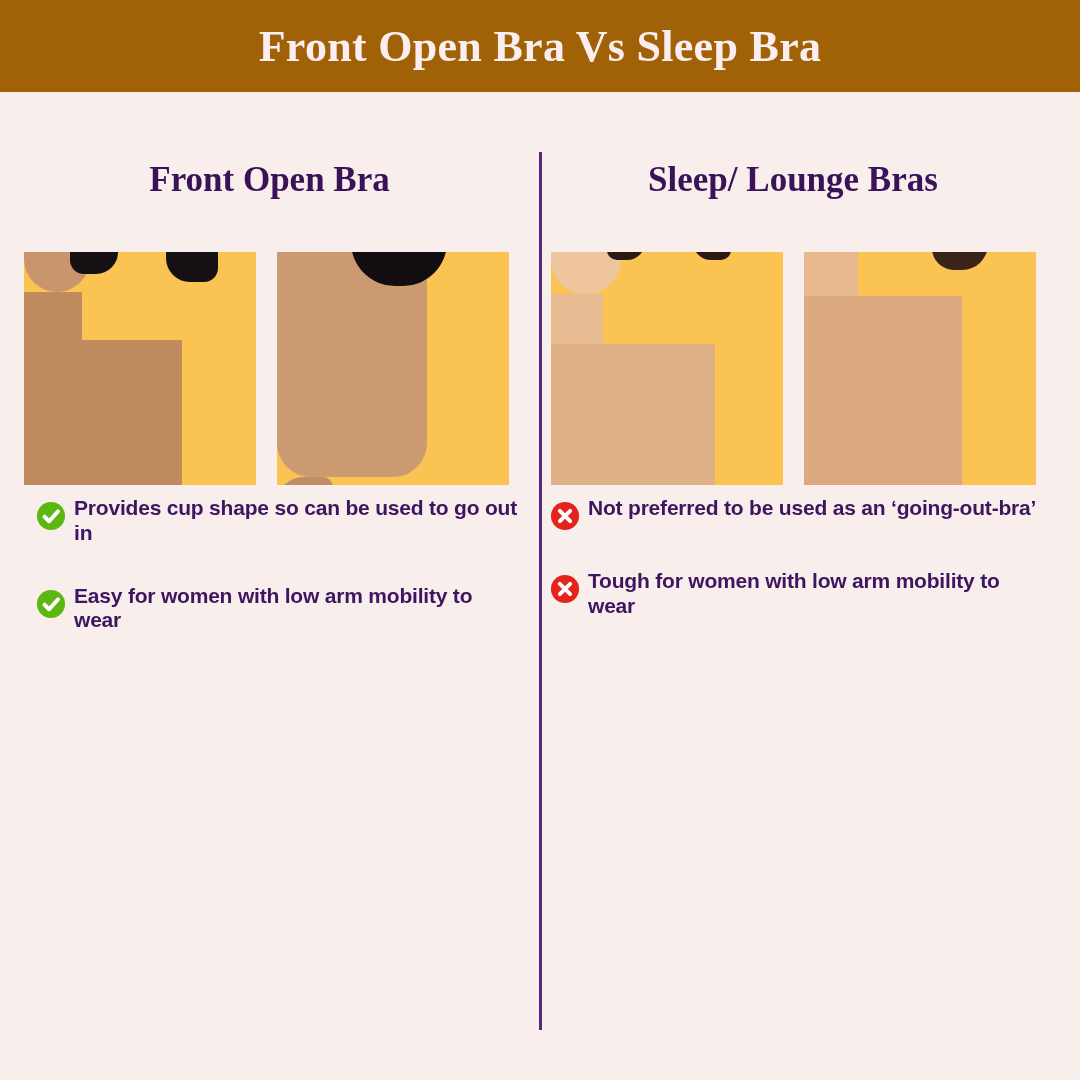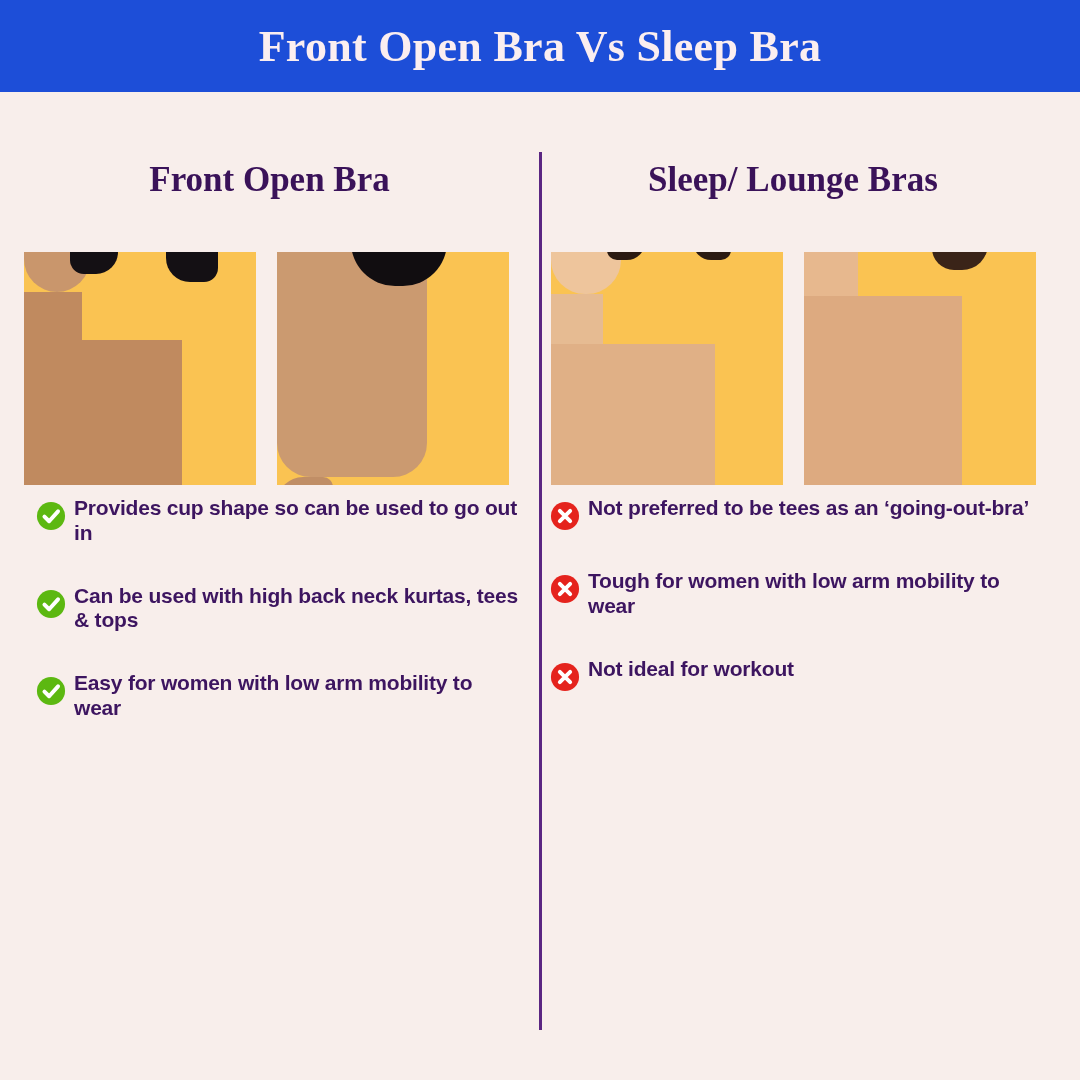--- a/index.html
+++ b/index.html
@@ -10,21 +10,21 @@
     background: #f8eeeb;
     font-family: "Liberation Sans", sans-serif;
     overflow: hidden;
     position: relative;
   }
 
   
   .header-bar {
     width: 1080px;
     height: 92px;
-    background: #1d4ed8;
+    background: #a16207;
     display: flex;
     align-items: center;
     justify-content: center;
   }
   .header-title {
     font-family: "Liberation Serif", serif;
     font-weight: 700;
     font-size: 44px;
     letter-spacing: 0.3px;
     color: #fbeef0;
@@ -186,29 +186,20 @@
       <div class="bullet">
         <span class="bullet-icon">
           <svg viewBox="0 0 32 32">
               <circle cx="16" cy="16" r="15" fill="#5cb811"></circle>
             <path d="M9 16.6l5 5L23.5 11" fill="none" stroke="#ffffff" stroke-width="4.2" stroke-linecap="round" stroke-linejoin="round"></path>
             </svg>
         </span>
         <span class="bullet-text">Provides cup shape so can be used to go out in</span>
       </div>
 
-      <div class="bullet">
-        <span class="bullet-icon">
-          <svg viewBox="0 0 32 32">
-              <circle cx="16" cy="16" r="15" fill="#5cb811"></circle>
-            <path d="M9 16.6l5 5L23.5 11" fill="none" stroke="#ffffff" stroke-width="4.2" stroke-linecap="round" stroke-linejoin="round"></path>
-            </svg>
-        </span>
-        <span class="bullet-text">Can be used with high back neck kurtas, tees &amp; tops</span>
-      </div>
 
       <div class="bullet">
         <span class="bullet-icon">
           <svg viewBox="0 0 32 32">
               <circle cx="16" cy="16" r="15" fill="#5cb811"></circle>
             <path d="M9 16.6l5 5L23.5 11" fill="none" stroke="#ffffff" stroke-width="4.2" stroke-linecap="round" stroke-linejoin="round"></path>
             </svg>
         </span>
         <span class="bullet-text">Easy for women with low arm mobility to wear</span>
       </div>
@@ -245,39 +236,30 @@
     <div class="bullets">
 
 
       <div class="bullet">
         <span class="bullet-icon">
           <svg viewBox="0 0 32 32">
               <circle cx="16" cy="16" r="15" fill="#e5231d"></circle>
             <path d="M10.5 10.5l11 11M21.5 10.5l-11 11" fill="none" stroke="#ffffff" stroke-width="4.2" stroke-linecap="round"></path>
             </svg>
         </span>
-        <span class="bullet-text">Not preferred to be tees as an ‘going-out-bra’</span>
+        <span class="bullet-text">Not preferred to be used as an ‘going-out-bra’</span>
       </div>
 
       <div class="bullet">
         <span class="bullet-icon">
           <svg viewBox="0 0 32 32">
               <circle cx="16" cy="16" r="15" fill="#e5231d"></circle>
             <path d="M10.5 10.5l11 11M21.5 10.5l-11 11" fill="none" stroke="#ffffff" stroke-width="4.2" stroke-linecap="round"></path>
             </svg>
         </span>
         <span class="bullet-text">Tough for women with low arm mobility to wear</span>
       </div>
 
-      <div class="bullet">
-        <span class="bullet-icon">
-          <svg viewBox="0 0 32 32">
-              <circle cx="16" cy="16" r="15" fill="#e5231d"></circle>
-            <path d="M10.5 10.5l11 11M21.5 10.5l-11 11" fill="none" stroke="#ffffff" stroke-width="4.2" stroke-linecap="round"></path>
-            </svg>
-        </span>
-        <span class="bullet-text">Not ideal for workout</span>
-      </div>
 
     </div>
   </div>
 
 </div>
 
 </body></html>

